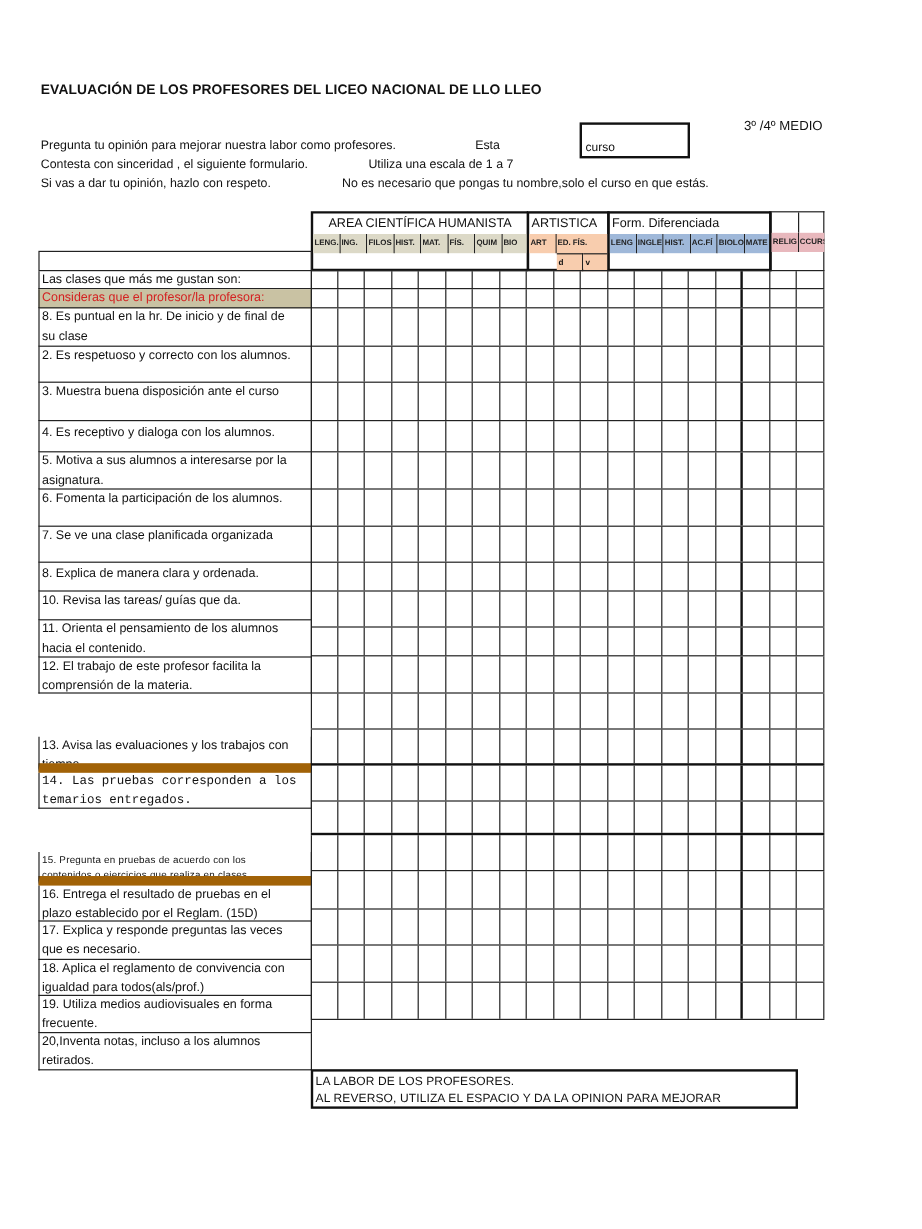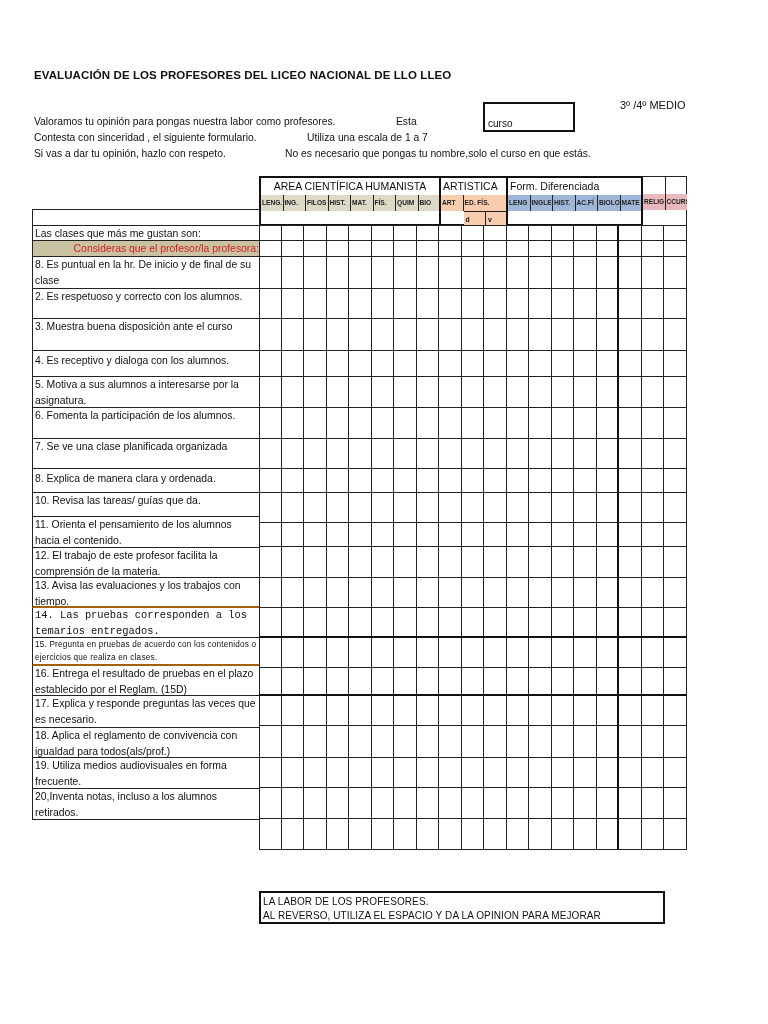--- a/index.html
+++ b/index.html
@@ -8,25 +8,25 @@
 
   .title { position: absolute; left: 34px; top: 69px; font-size: 11.5px; font-weight: bold; letter-spacing: 0.1px; }
 
   .curso-box { position: absolute; left: 483px; top: 102px; width: 92px; height: 30px; border: 2px solid #111; font-size: 10px; padding: 14px 0 0 3px; }
   .level { position: absolute; left: 620px; top: 99px; font-size: 11px; }
 
   .intro { position: absolute; font-size: 10.3px; white-space: nowrap; }
 
   
   .form-left { position: absolute; left: 32px; top: 209px; width: 228px; }
-  .lrow { border: 1px solid #222; border-top: none; font-size: 10.4px; line-height: 15.5px; padding: 0 0 0 2px; overflow: hidden; }
+  .lrow { border: 1px solid #222; border-top: none; font-size: 10.4px; line-height: 15.5px; padding: 0 12px 0 2px; overflow: hidden; }
   .lrow.small { font-size: 8.2px; line-height: 13px; letter-spacing: 0.2px; }
   .lrow.top { border-top: 1px solid #222; }
-  .lrow.red { background: #c9c2a3; color: #d42020; text-align: right; }
-  .lrow.thick { border-bottom: 2px solid #a16207; }
+  .lrow.red { background: #c9c2a3; color: #d42020; }
+  .lrow.thick { border-bottom: 8px solid #a16207; margin-top: 36px; }
 
   .grid { position: absolute; left: 259px; top: 225px; width: 428px; }
   .grow { display: flex; border-bottom: 1px solid #222; }
   .grow.thick { border-bottom: 2px solid #111; }
   .gcell { width: 22.5px; border-right: 1px solid #222; flex: none; }
   .gcell:first-child { border-left: 1px solid #222; }
   .gcell.sep { border-right: 2px solid #111; }
 
   
   .hdr { position: absolute; left: 259px; top: 176px; height: 50px; width: 428px; }
@@ -43,21 +43,21 @@
   .note-box { position: absolute; left: 259px; top: 891px; width: 406px; height: 33px; border: 2px solid #111; font-size: 10px; line-height: 14px; padding: 2px 0 0 2px; letter-spacing: 0.1px; }
 </style>
 </head>
 <body>
 
 <div class="title">EVALUACIÓN DE LOS PROFESORES  DEL LICEO NACIONAL  DE LLO LLEO</div>
 
 <div class="curso-box"><span>curso</span></div>
 <div class="level">3º /4º MEDIO</div>
 
-<div class="intro" style="left:34px; top:116px;">Valoramos tu opinión  para pongas nuestra labor como profesores.</div>
+<div class="intro" style="left:34px; top:116px;">Pregunta tu opinión  para mejorar nuestra labor como profesores.</div>
 <div class="intro" style="left:396px; top:116px;">Esta</div>
 <div class="intro" style="left:34px; top:132px;">Contesta con sinceridad , el siguiente formulario.</div>
 <div class="intro" style="left:307px; top:132px;">Utiliza  una escala de   1  a 7</div>
 <div class="intro" style="left:34px; top:148px;">Si vas a dar tu opinión, hazlo con respeto.</div>
 <div class="intro" style="left:285px; top:148px;">No es necesario que pongas tu nombre,solo el curso en que estás.</div>
 
 <div class="hdr">
 
   <div class="hgroup" style="left:0; width:181px; border-right:1px solid #111;">
     <div class="hgroup-title">AREA CIENTÍFICA HUMANISTA</div>

